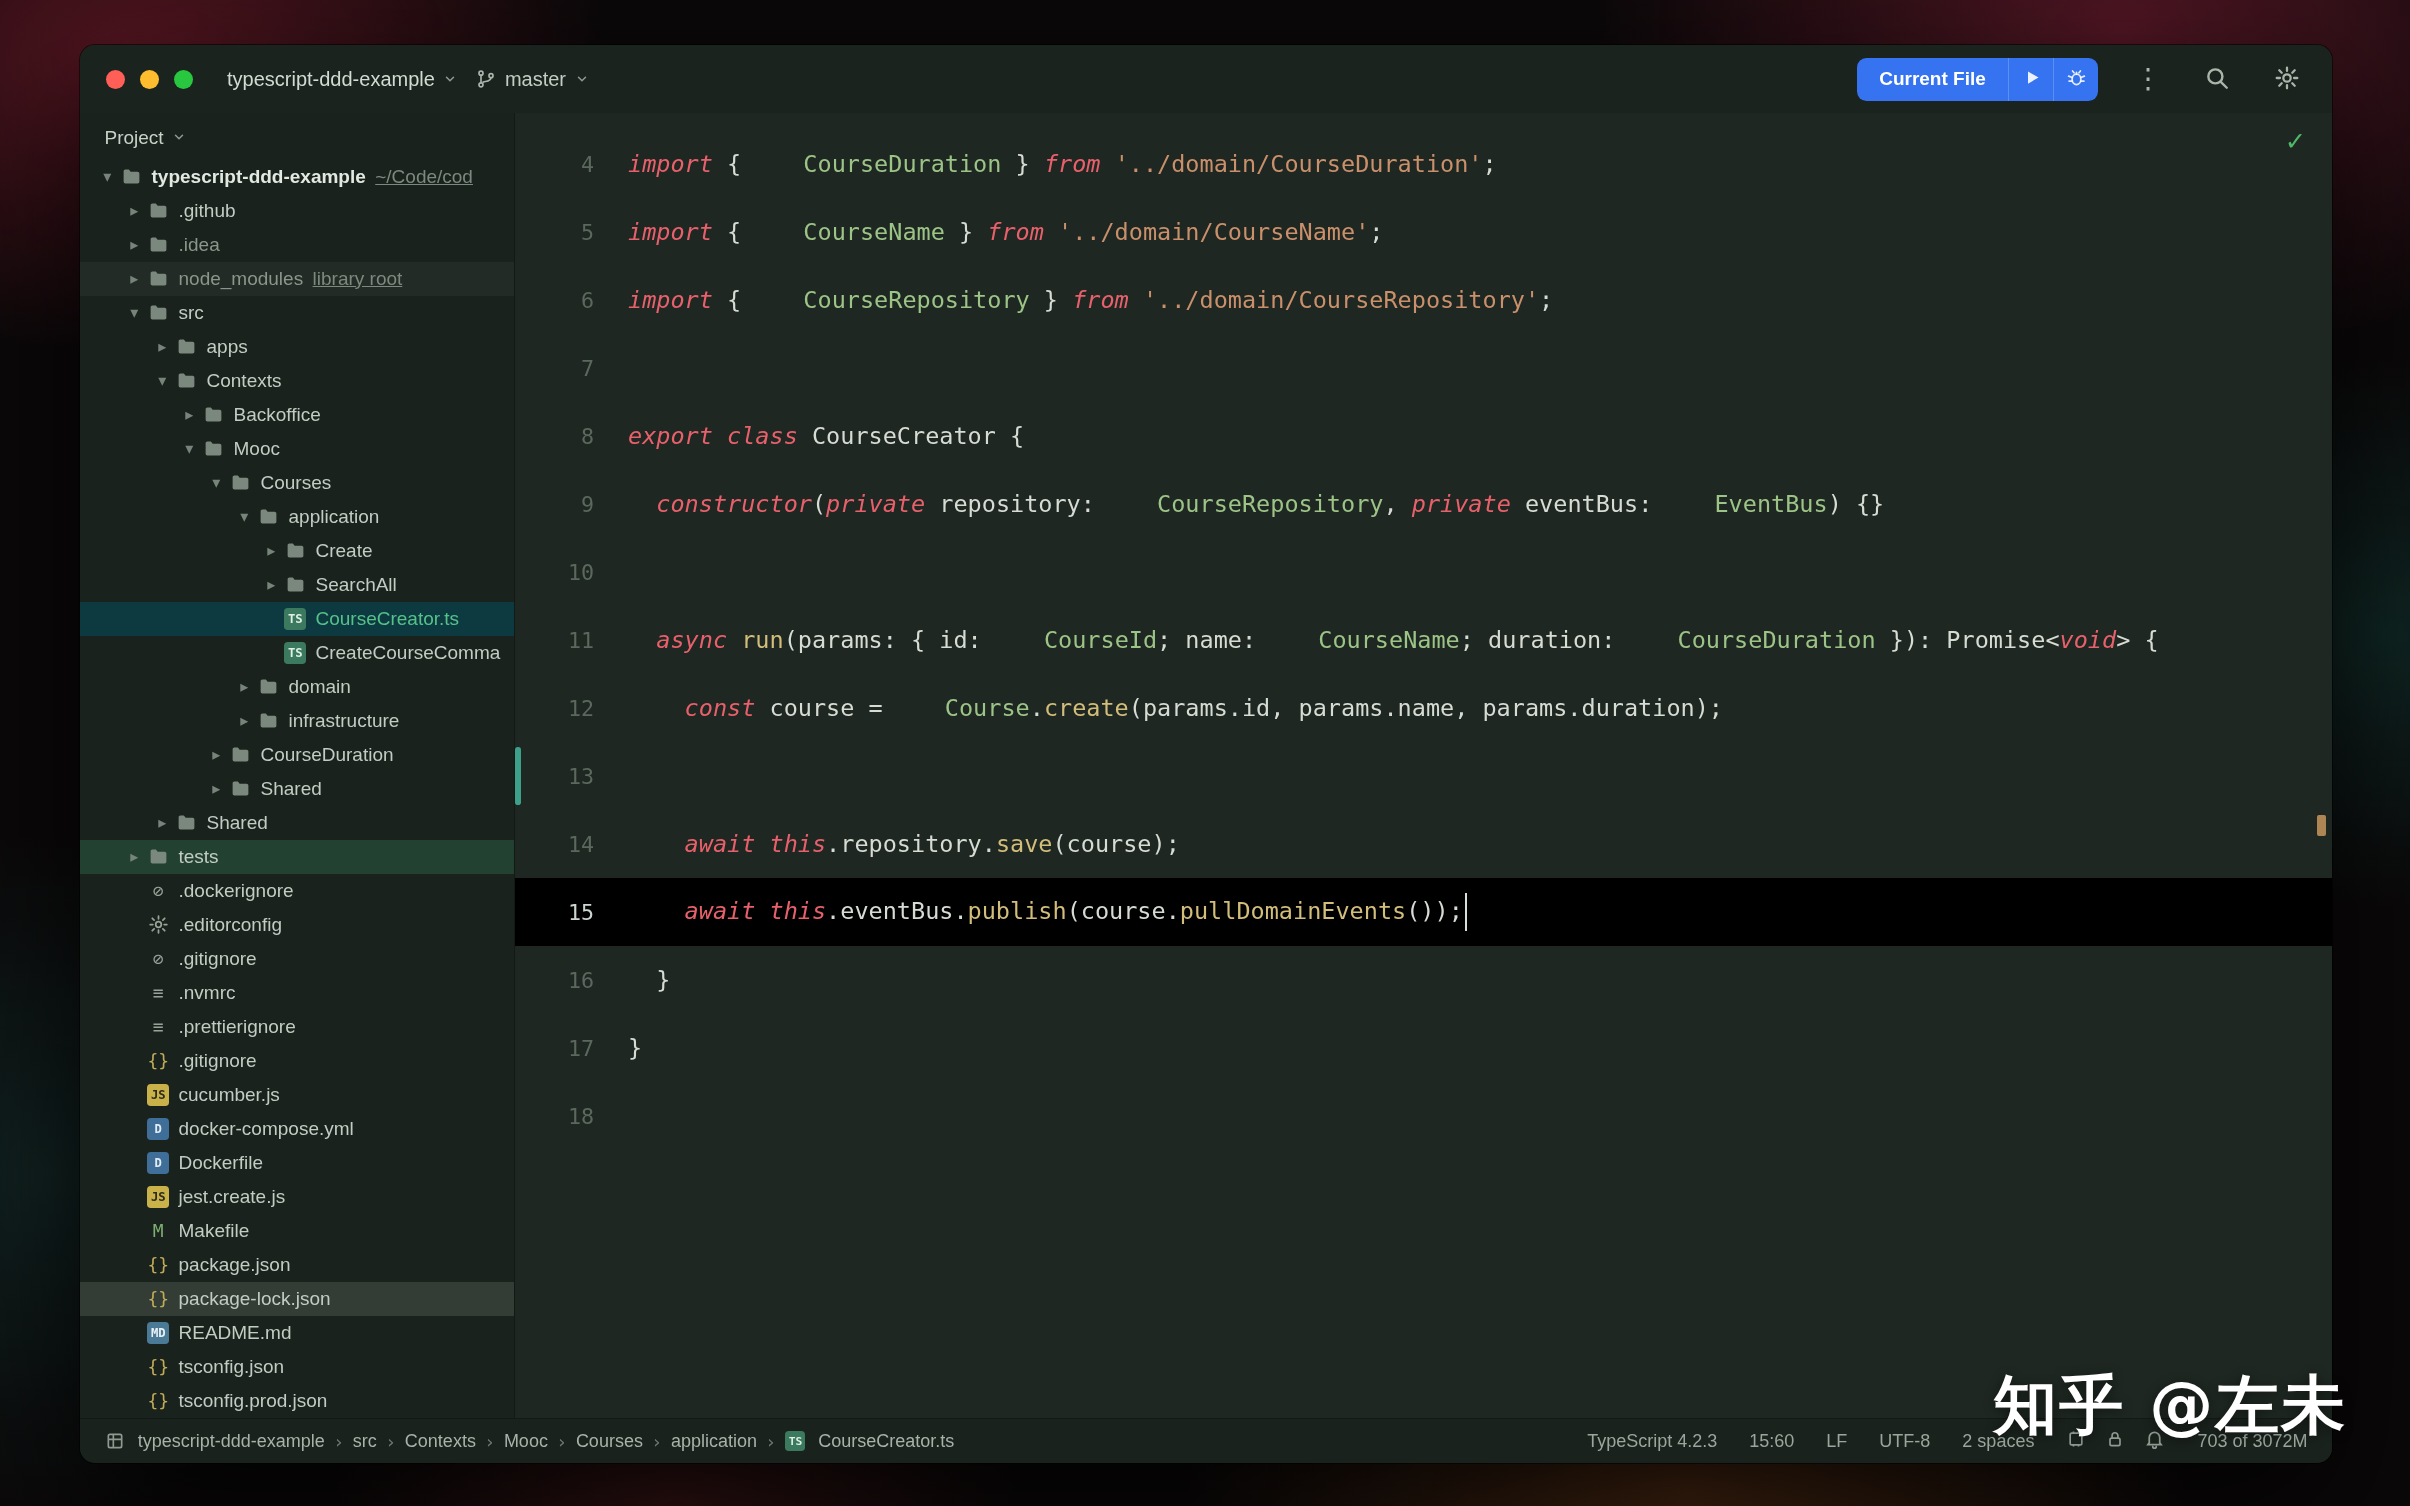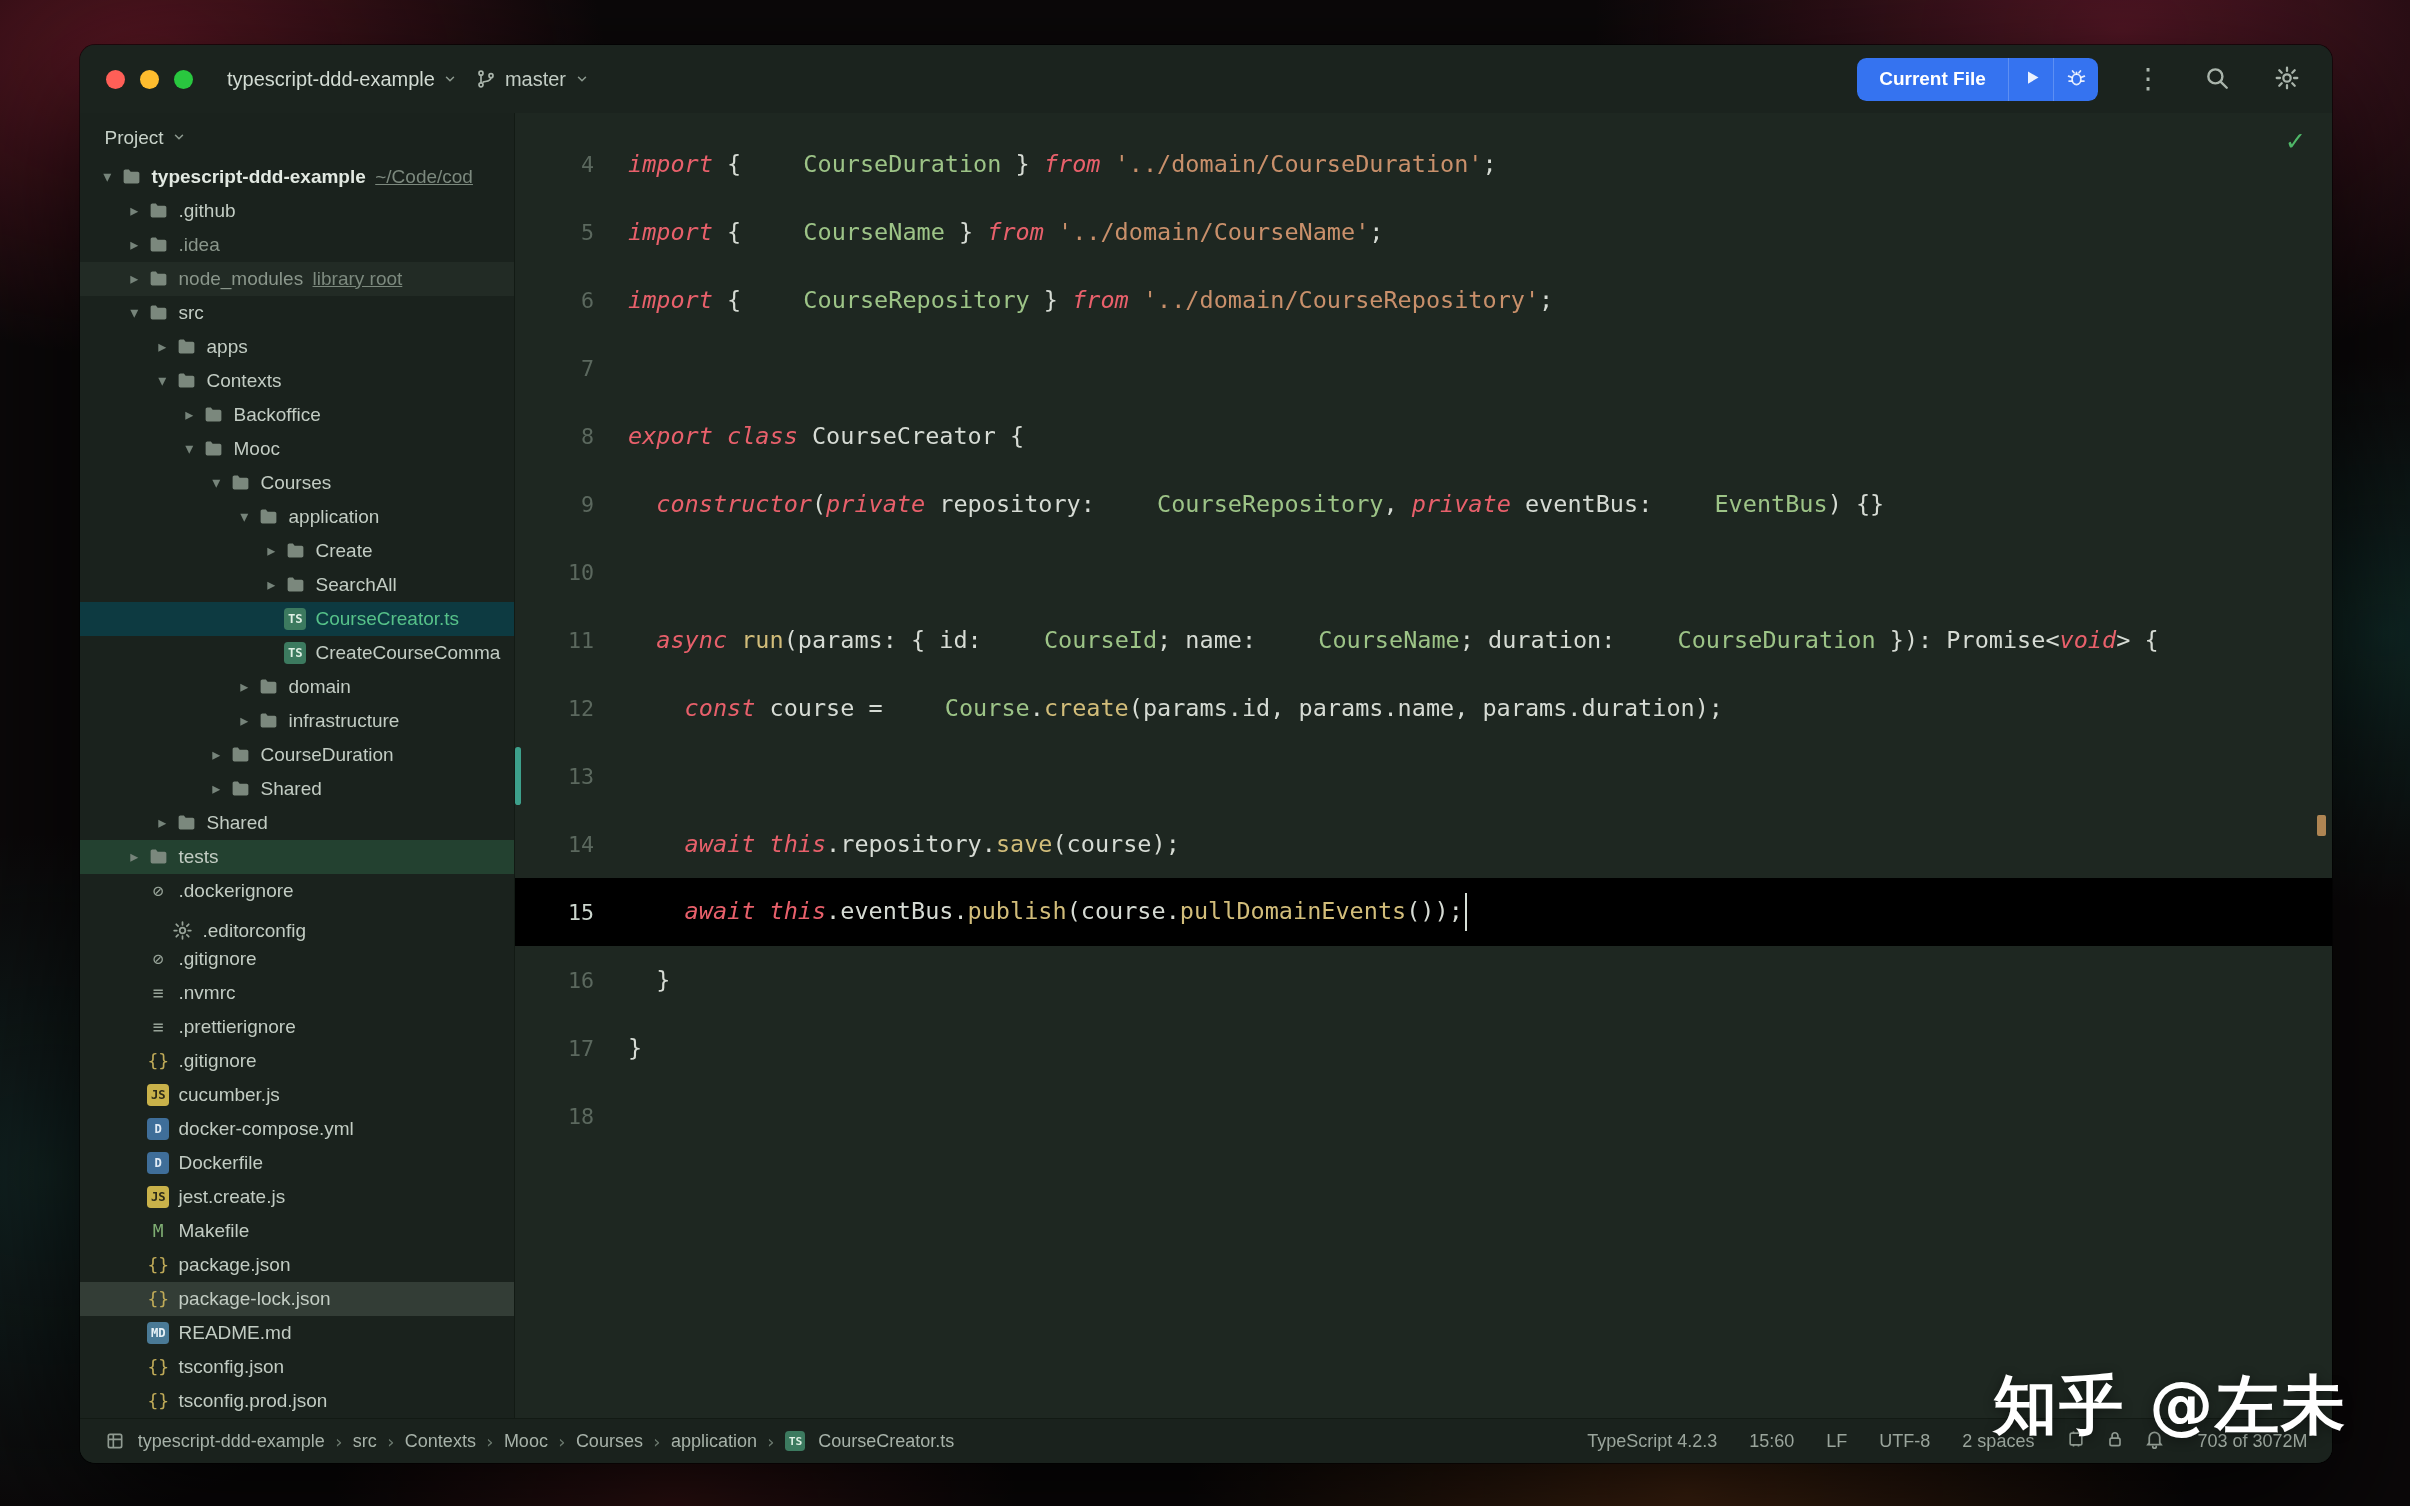--- a/index.html
+++ b/index.html
@@ -354,21 +354,21 @@
             </span>
             <span class="tlabel">tests</span>
           </div>
           <div class="trow" style="padding-left: 42px;">
             <span class="chev"></span>
             <span class="ticon">
               <span class="badge txt" style="color: rgb(151, 163, 152);">⊘</span>
             </span>
             <span class="tlabel">.dockerignore</span>
           </div>
-          <div class="trow" style="padding-left: 66px; align-items: flex-end;">
+          <div class="trow" style="padding-left: 42px;">
             <span class="chev"></span>
             <span class="ticon">
               <svg viewBox="0 0 24 24" width="21" height="21" fill="none" stroke="#97a398" stroke-width="2" stroke-linecap="round">
                 <circle cx="12" cy="12" r="3.2"></circle>
                 <path d="M12 2.5v3M12 18.5v3M2.5 12h3M18.5 12h3M4.9 4.9l2.1 2.1M17 17l2.1 2.1M19.1 4.9L17 7M7 17l-2.1 2.1"></path>
               </svg>
             </span>
             <span class="tlabel">.editorconfig</span>
           </div>
           <div class="trow" style="padding-left: 42px;">

